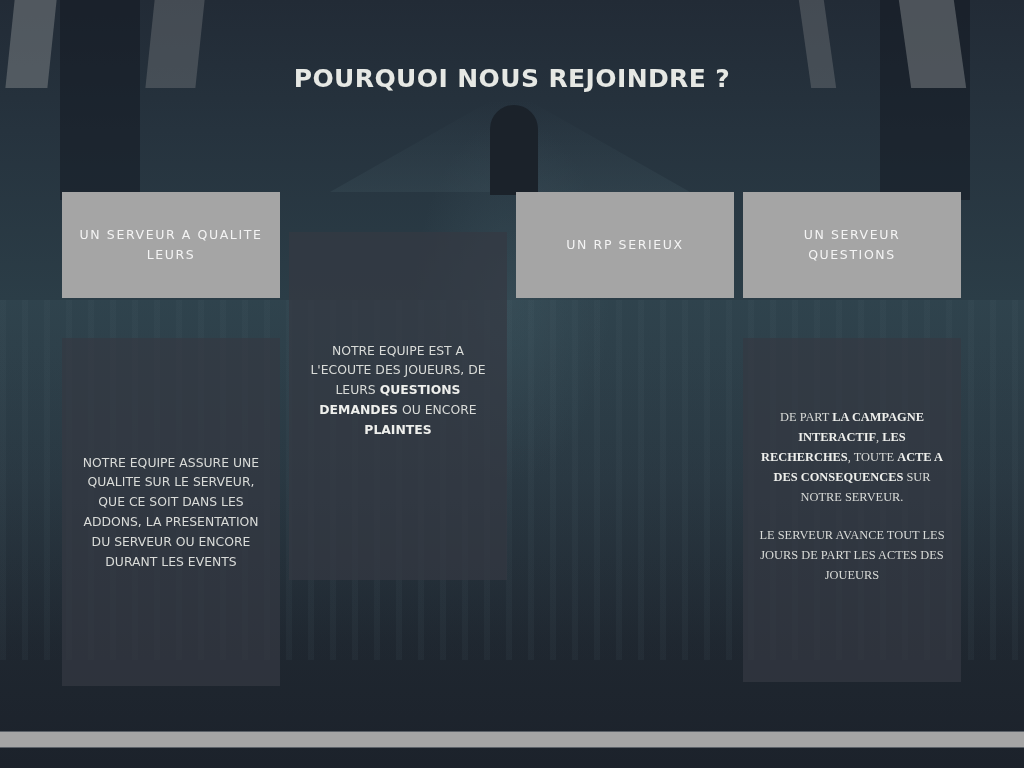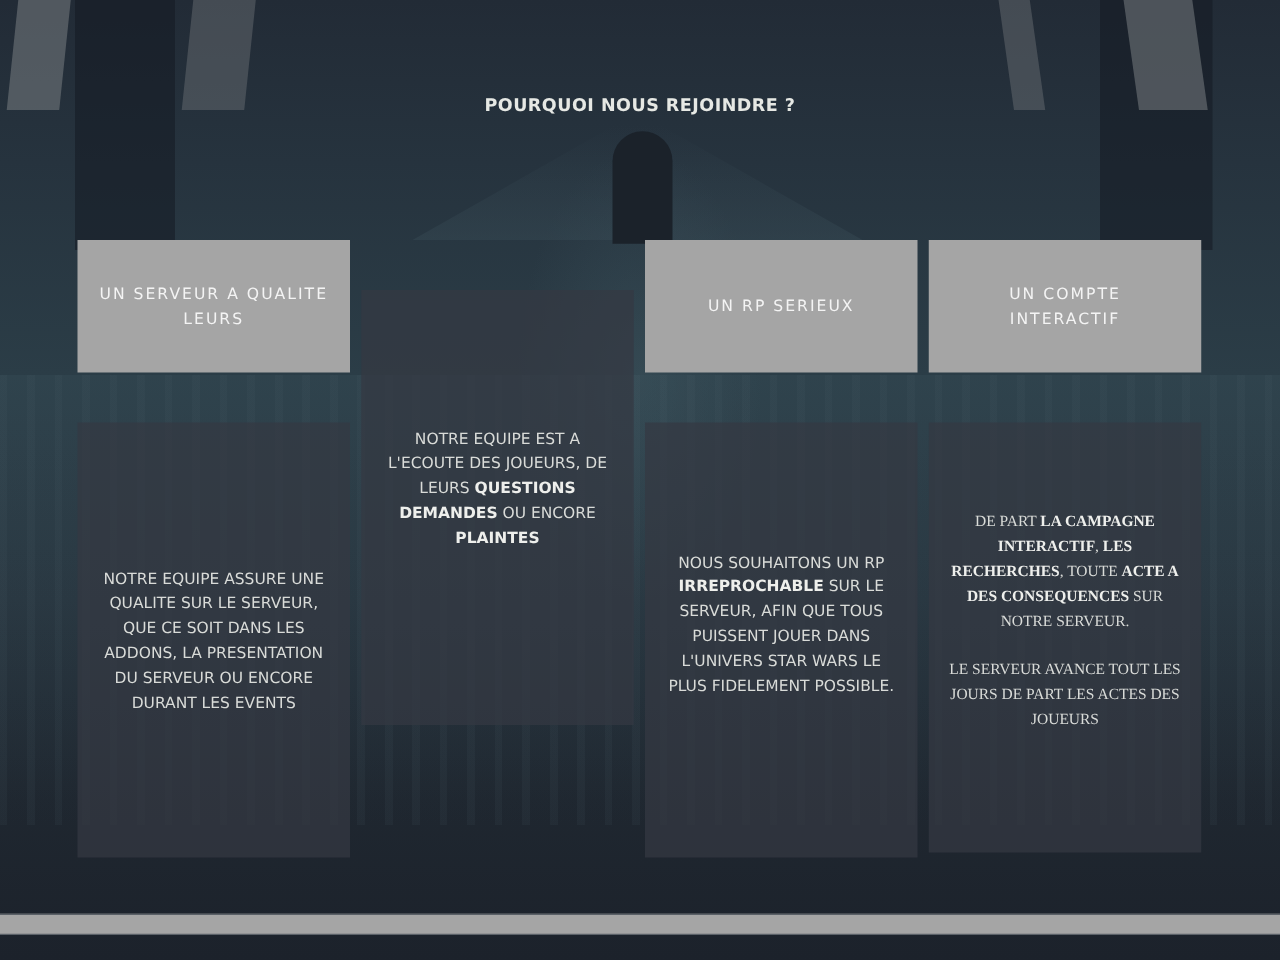--- a/index.html
+++ b/index.html
@@ -29,23 +29,23 @@
     position: absolute; left: 490px; top: 105px; width: 48px; height: 90px;
     background: #1b222a; border-radius: 24px 24px 0 0;
   }
   .crowd {
     position: absolute; left: 0; top: 300px; width: 1024px; height: 360px;
     background:
       repeating-linear-gradient(90deg, rgba(80,100,110,0.10) 0 6px, rgba(0,0,0,0) 6px 22px),
       linear-gradient(180deg, rgba(60,85,95,0.25), rgba(30,40,48,0.0));
   }
   h1 {
-    position: absolute; left: 0; right: 0; top: 64px; margin: 13px;
+    position: absolute; left: 0; right: 0; top: 64px; margin: 0;
     text-align: center; color: #e6e8e4;
-    font-family: "DejaVu Sans", sans-serif; font-weight: bold; font-size: 14px;
+    font-family: "DejaVu Sans", sans-serif; font-weight: bold; font-size: 25px;
     letter-spacing: 0.4px;
   }
   .card { position: absolute; top: 192px; width: 218px; }
   .card-head {
     height: 106px; background: #a5a5a5;
     display: flex; align-items: center; justify-content: center; text-align: center;
     color: #f4f4f4; font-size: 12.5px; letter-spacing: 1.6px; line-height: 20px;
     padding: 0 10px; box-sizing: border-box;
   }
   .card-body {
@@ -88,26 +88,23 @@
 </div>
 
 <div class="card" style="left:289px;">
   <div class="card-body" style="height:348px;padding-bottom:42px;">
       <p><span>NOTRE EQUIPE EST A L'ECOUTE DES JOUEURS, DE LEURS </span><b>QUESTIONS DEMANDES</b><span> OU ENCORE </span><b>PLAINTES</b></p>
     </div>
 </div>
 
 <div class="card" style="left:516px;">
   <div class="card-head">UN RP SERIEUX</div>
-  <div class="card-body" style="height:348px;padding-bottom:36px;">
-      <p><span>NOUS SOUHAITONS UN RP </span><b>IRREPROCHABLE</b><span> SUR LE SERVEUR, AFIN QUE TOUS PUISSENT JOUER DANS L'UNIVERS STAR WARS LE PLUS FIDELEMENT POSSIBLE.</span></p>
-    </div>
 </div>
 
 <div class="card" style="left:743px;">
-  <div class="card-head" style="padding:0 46px;">UN COMPTE INTERACTIF</div>
+  <div class="card-head" style="padding:0 46px;">UN SERVEUR QUESTIONS</div>
   <div class="card-body" style="height:344px;padding-bottom:36px;font-family:Liberation Serif, serif;">
       <p><span>DE PART </span><b>LA CAMPAGNE INTERACTIF</b><span>, </span><b>LES RECHERCHES</b><span>, TOUTE </span><b>ACTE A DES CONSEQUENCES</b><span> SUR NOTRE SERVEUR.</span></p>
       <p><span>LE SERVEUR AVANCE TOUT LES JOURS DE PART LES ACTES DES JOUEURS</span></p>
     </div>
 </div>
 
 <div class="bottom-bar"></div>
 
 </body></html>

